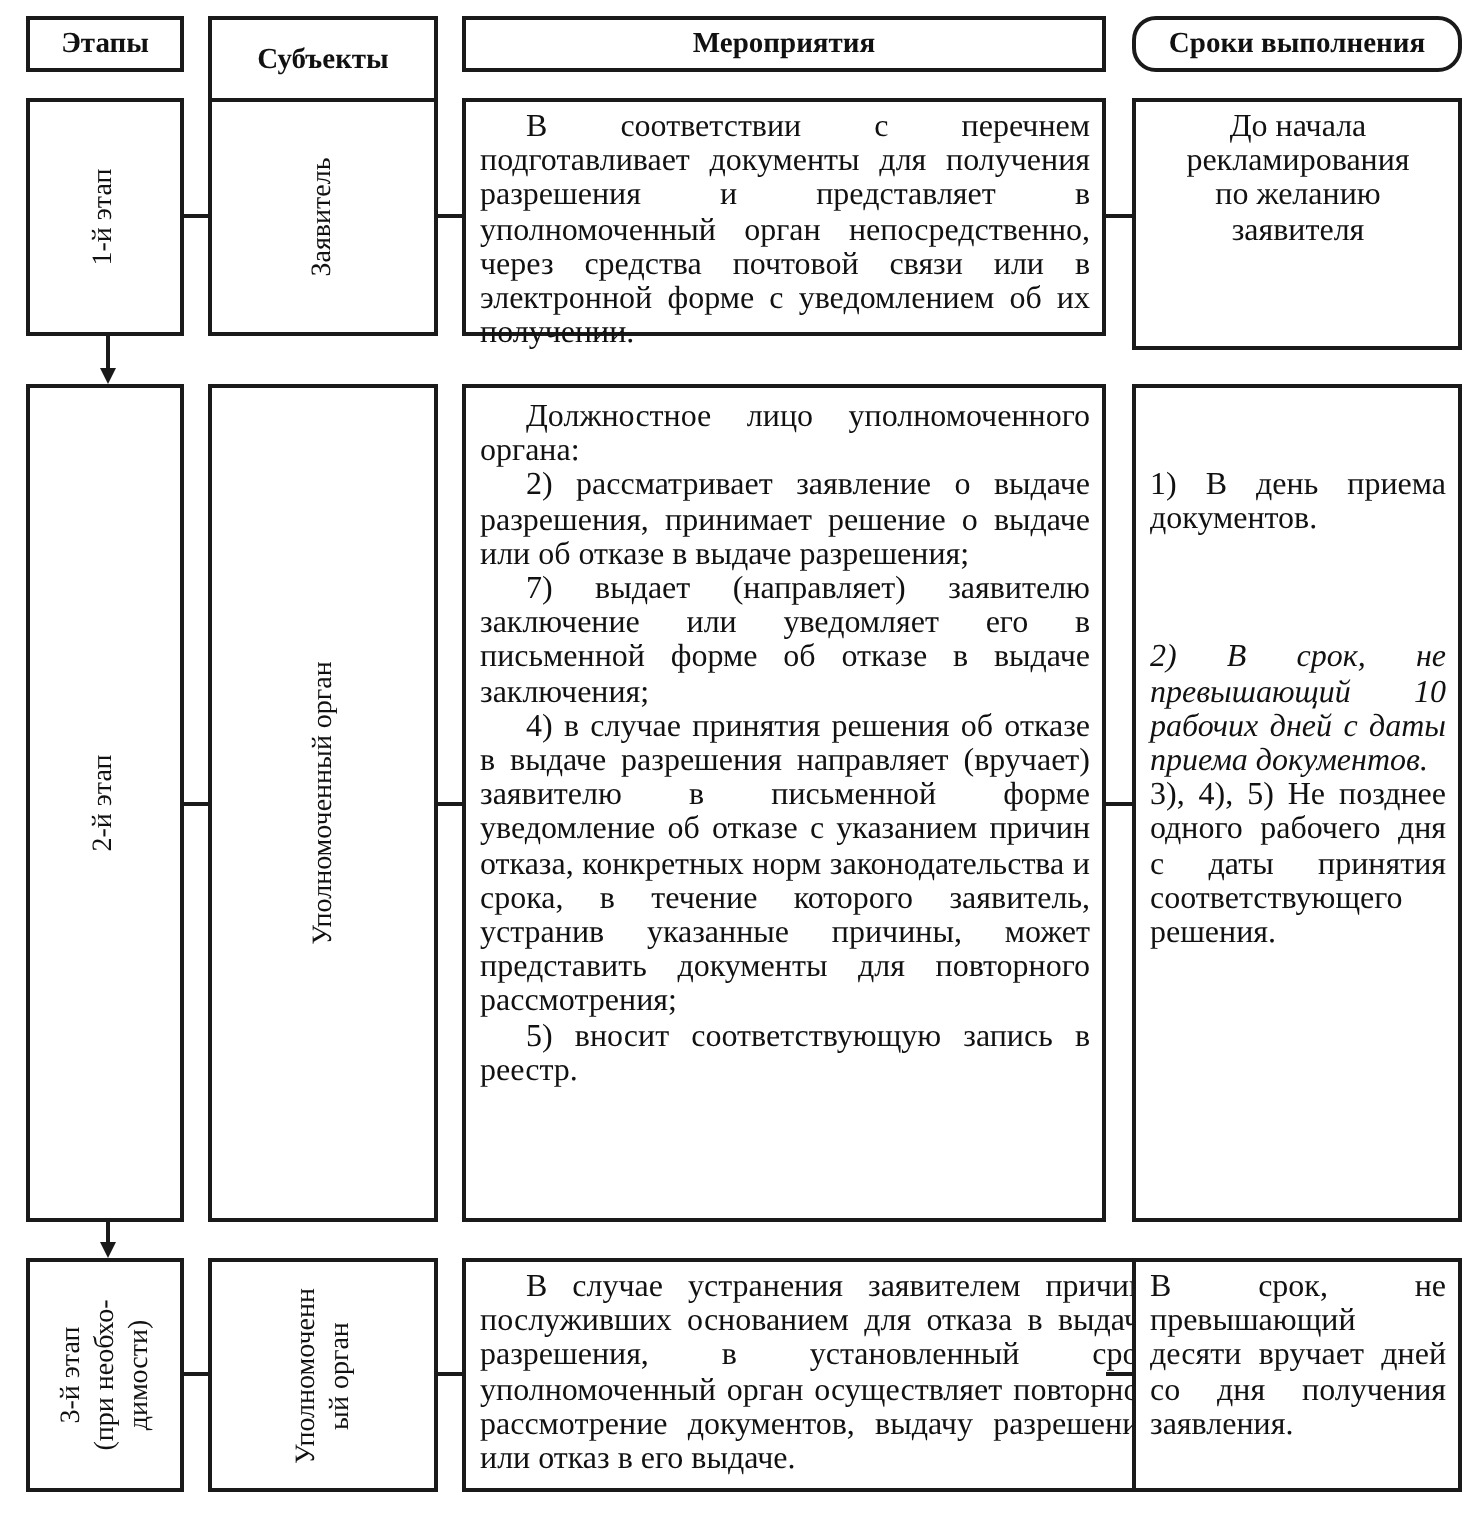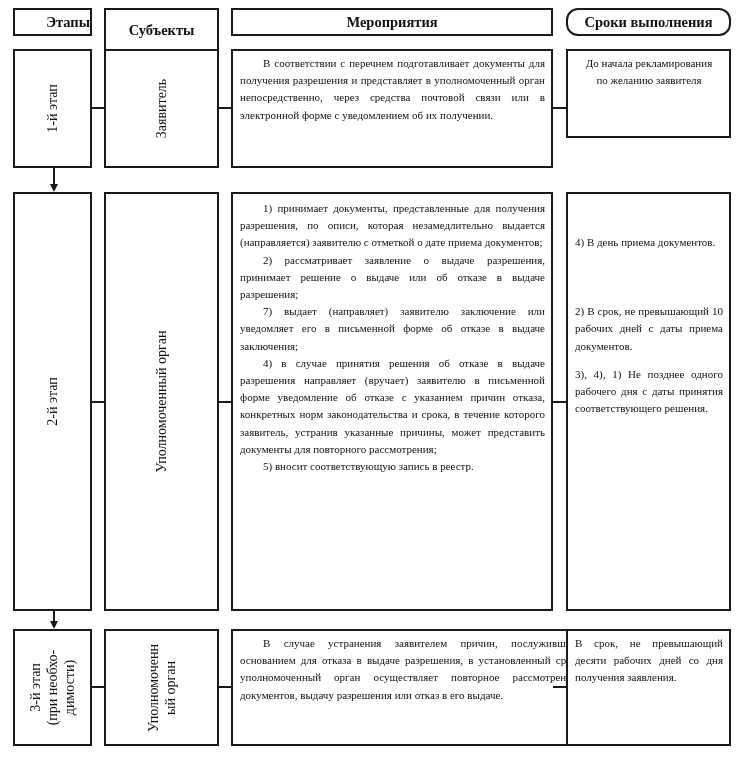--- a/index.html
+++ b/index.html
@@ -1,31 +1,31 @@
 <!DOCTYPE html>
 <html><head>
 <meta charset="utf-8">
 <style>
   html,body{margin:0;padding:0;background:#fff;}
   body{width:740px;height:769px;position:relative;overflow:hidden;font-family:"Liberation Serif","DejaVu Serif",serif;color:#111;}
   .box{position:absolute;border:2px solid #1a1a1a;box-sizing:border-box;background:#fff;}
   .hdr{display:flex;align-items:center;justify-content:center;font-weight:bold;font-size:14.5px;}
   .vert{display:flex;align-items:center;justify-content:center;}
   .vert span{display:block;transform:rotate(-90deg);white-space:nowrap;font-size:14px;text-align:center;line-height:17px;}
-  .txt{font-size:11px;line-height:17.2px;text-align:justify;padding:4px 6px 0 7px;}
+  .txt{font-size:16px;line-height:17.2px;text-align:justify;padding:4px 6px 0 7px;}
   .txt p{margin:0;}
   .ind{text-indent:23px;}
   .ctr{text-align:center;}
   .line{position:absolute;background:#1a1a1a;}
   .arrow{position:absolute;width:0;height:0;border-left:4px solid transparent;border-right:4px solid transparent;border-top:8px solid #1a1a1a;}
 </style>
 </head>
 <body>
 
-<div class="box hdr" style="left:13px;top:8px;width:79px;height:28px;justify-content:flex-end;">
+<div class="box hdr" style="left:13px;top:8px;width:79px;height:28px;">
     <span>Этапы</span>
   </div>
 <div class="box hdr" style="left:104px;top:8px;width:115px;height:44px;">
     <span>Субъекты</span>
   </div>
 <div class="box hdr" style="left:231px;top:8px;width:322px;height:28px;">
     <span>Мероприятия</span>
   </div>
 <div class="box hdr" style="left:566px;top:8px;width:165px;height:28px;border-radius:12px;">
     <span>Сроки выполнения</span>
@@ -33,61 +33,61 @@
 
 <div class="box vert" style="left:13px;top:49px;width:79px;height:119px;">
     <span>1-й этап</span>
   </div>
 <div class="box vert" style="left:104px;top:49px;width:115px;height:119px;">
     <span>Заявитель</span>
   </div>
 <div class="box txt" style="left:231px;top:49px;width:322px;height:119px;">
   <p class="ind">В соответствии с перечнем подготавливает документы для получения разрешения и представляет в уполномоченный орган непосредственно, через средства почтовой связи или в электронной форме с уведомлением об их получении.</p>
 </div>
-<div class="box txt ctr" style="left:566px;top:49px;width:165px;height:89px;text-align:center;">
+<div class="box txt ctr" style="left:566px;top:49px;width:165px;height:126px;text-align:center;">
   <p style="padding:0 10px;">До начала рекламирования по желанию заявителя</p>
 </div>
 
 <div class="box vert" style="left:13px;top:192px;width:79px;height:419px;">
     <span>2-й этап</span>
   </div>
 <div class="box vert" style="left:104px;top:192px;width:115px;height:419px;">
     <span>Уполномоченный орган</span>
   </div>
 <div class="box txt" style="left:231px;top:192px;width:322px;height:419px;padding-top:6px;">
-  <p class="ind">1) принимает документы, представленные для получения разрешения, по описи, которая незамедлительно выдается (направляется) заявителю с отметкой о дате приема документов;</p>
+  <p class="ind">Должностное лицо уполномоченного органа:</p>
   <p class="ind">2) рассматривает заявление о выдаче разрешения, принимает решение о выдаче или об отказе в выдаче разрешения;</p>
   <p class="ind">7) выдает (направляет) заявителю заключение или уведомляет его в письменной форме об отказе в выдаче заключения;</p>
   <p class="ind">4) в случае принятия решения об отказе в выдаче разрешения направляет (вручает) заявителю в письменной форме уведомление об отказе с указанием причин отказа, конкретных норм законодательства и срока, в течение которого заявитель, устранив указанные причины, может представить документы для повторного рассмотрения;</p>
   <p class="ind">5) вносит соответствующую запись в реестр.</p>
 </div>
 <div class="box txt" style="left:566px;top:192px;width:165px;height:419px;padding-top:40px;">
-  <p style="margin-bottom:52px;">4) В день приема документов.</p>
-  <p style="margin-bottom:11px;">2) В срок, не превышающий 10 рабочих дней с даты приема документов.</p>
-  <p>3), 4), 1) Не позднее одного рабочего дня с даты принятия соответствующего решения.</p>
+  <p style="margin-bottom:52px;">1) В день приема документов.</p>
+  <p style="margin-bottom:0;font-style:italic;">2) В срок, не превышающий 10 рабочих дней с даты приема документов.</p>
+  <p>3), 4), 5) Не позднее одного рабочего дня с даты принятия соответствующего решения.</p>
 </div>
 
 <div class="box vert" style="left:13px;top:629px;width:79px;height:117px;">
   <span>
     <span style="transform:none;display:block;">3-й этап</span>
     <span style="transform:none;display:block;">(при необхо-</span>
     <span style="transform:none;display:block;">димости)</span>
   </span>
 </div>
 <div class="box vert" style="left:104px;top:629px;width:115px;height:117px;">
   <span>
     <span style="transform:none;display:block;">Уполномоченн</span>
     <span style="transform:none;display:block;">ый орган</span>
   </span>
 </div>
 <div class="box txt" style="left:231px;top:629px;width:354px;height:117px;">
   <p class="ind">В случае устранения заявителем причин, послуживших основанием для отказа в выдаче разрешения, в установленный срок уполномоченный орган осуществляет повторное рассмотрение документов, выдачу разрешения или отказ в его выдаче.</p>
 </div>
 <div class="box txt" style="left:566px;top:629px;width:165px;height:117px;">
-  <p>В срок, не превышающий десяти рабочих дней со дня получения заявления.</p>
+  <p>В срок, не превышающий десяти вручает дней со дня получения заявления.</p>
 </div>
 
 <div class="line" style="left:92px;top:107px;width:12px;height:2px;"></div>
 <div class="line" style="left:219px;top:107px;width:12px;height:2px;"></div>
 <div class="line" style="left:553px;top:107px;width:13px;height:2px;"></div>
 
 <div class="line" style="left:92px;top:401px;width:12px;height:2px;"></div>
 <div class="line" style="left:219px;top:401px;width:12px;height:2px;"></div>
 <div class="line" style="left:553px;top:401px;width:13px;height:2px;"></div>
 

